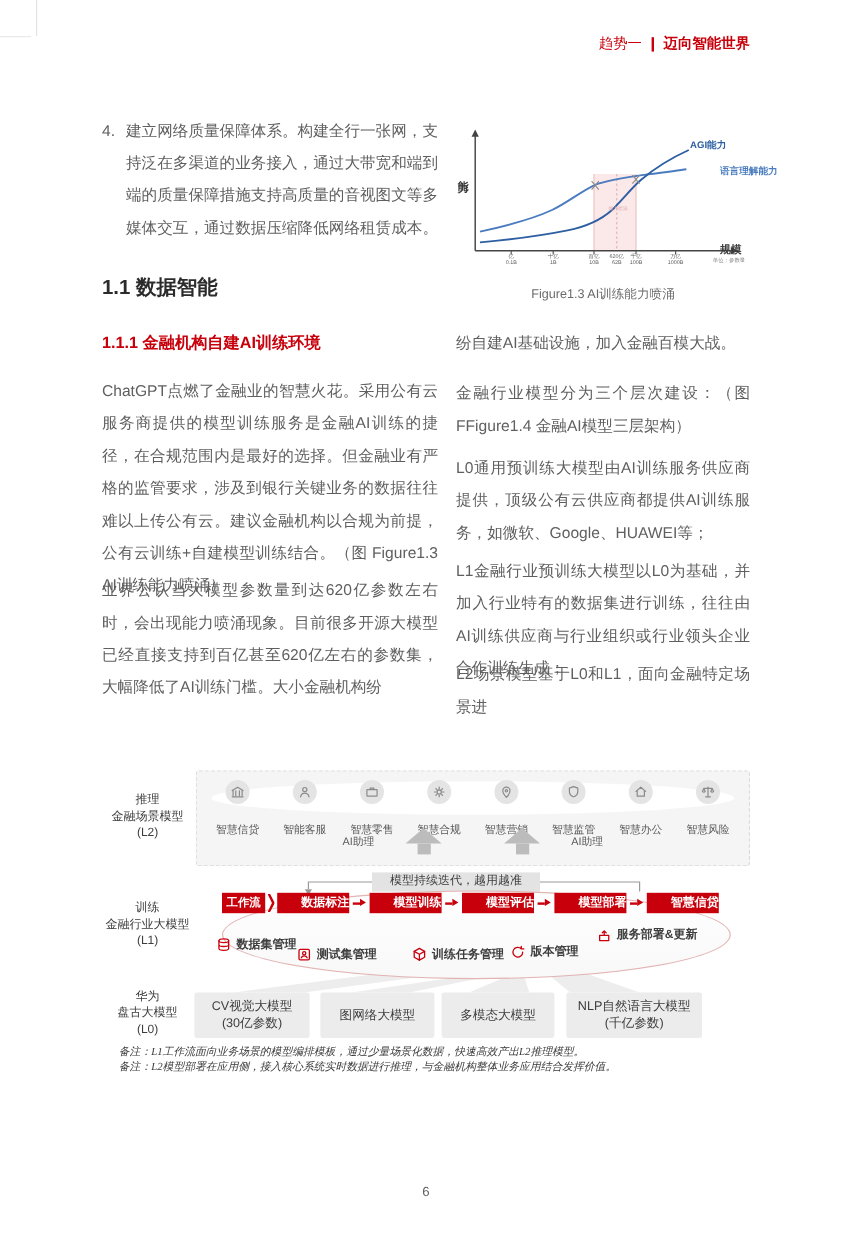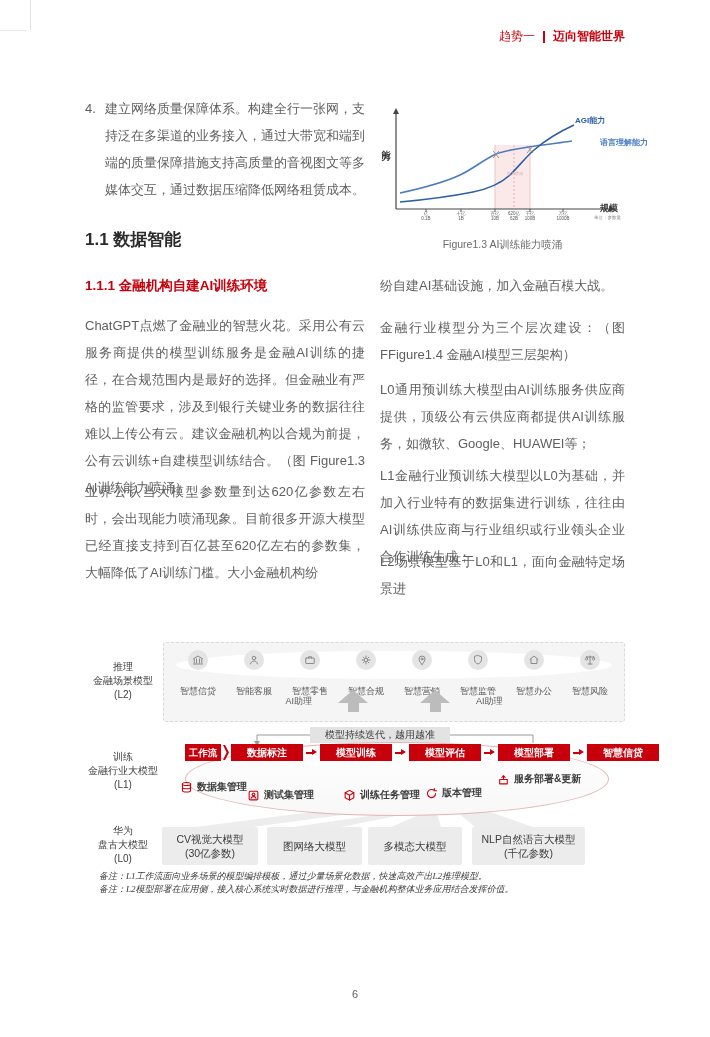--- a/index.html
+++ b/index.html
@@ -52,21 +52,21 @@
   .l2item .lbl{margin-top:15px; font-size:9px; color:#595959; white-space:nowrap;}
   .arrowrow{position:absolute; left:0; right:0; top:47px; display:flex; justify-content:center; align-items:center;}
   .arrowrow .albl{font-size:9px; color:#5a5a5a;}
   .up-arrow{display:flex; flex-direction:column; align-items:center; margin:0 26px;}
   .up-arrow .tri{width:0; height:0; border-left:15px solid transparent; border-right:15px solid transparent; border-bottom:13px solid #bcbcbc;}
   .up-arrow .stem{width:11px; height:9px; background:#bcbcbc;}
   .banner{position:absolute; left:225px; top:87px; width:140px; height:16px; background:#e3e3e3; color:#3d3d3d; font-size:10px; line-height:16px; text-align:center;}
   .wfrow{position:absolute; left:100px; top:104px; display:flex; align-items:center; gap:2px; z-index:2;}
   .wf-tag{width:36px; height:17px; background:var(--accent); color:#fff; font-size:9.5px; font-weight:bold; line-height:17px; text-align:center;}
   .wf-chev{width:6px; height:15px; background:var(--accent); clip-path:polygon(0 0,35% 0,100% 50%,35% 100%,0 100%,60% 50%);}
-  .wf-step{width:72px; height:17px; background:var(--accent); color:#fff; font-size:10px; font-weight:bold; line-height:17px; text-align:center;}
+  .wf-step{width:60px; height:17px; background:var(--accent); color:#fff; font-size:10px; font-weight:bold; line-height:17px; text-align:right;}
   .flow-arrow{position:relative; width:13px; height:9px; flex:0 0 13px;}
   .flow-arrow::before{content:""; position:absolute; left:1px; top:3.5px; width:6px; height:2px; background:var(--accent);}
   .flow-arrow::after{content:""; position:absolute; left:7px; top:1px; border-left:5px solid var(--accent); border-top:3.5px solid transparent; border-bottom:3.5px solid transparent;}
   .l1-ellipse{position:absolute; left:100px; top:102px; width:424px; height:74px; border:1px solid #e2b4b4; border-radius:50%; background:linear-gradient(#ffffff,#f8f8f8); z-index:1;}
   .mgmt{position:absolute; display:flex; align-items:center; gap:4px; font-size:10px; font-weight:600; color:#3d3d3d; z-index:2; white-space:nowrap;}
   .mgmt svg{stroke:var(--accent); fill:none; stroke-width:2; stroke-linecap:round; stroke-linejoin:round;}
   .l0box{position:absolute; top:187px; height:38px; background:#ececec; border-radius:2px; display:flex; flex-direction:column; align-items:center; justify-content:center; font-size:10.5px; color:#3d3d3d; line-height:14px; z-index:2;}
   .notes{position:absolute; left:14px; top:230px; font-size:9px; line-height:13px; color:#3a3a3a; font-style:italic; font-family:"Liberation Serif","DejaVu Serif",serif;}
   .pagenum{position:absolute; left:0; top:988px; width:100%; text-align:center; font-size:11px; color:#5f5f5f;}
 </style>

